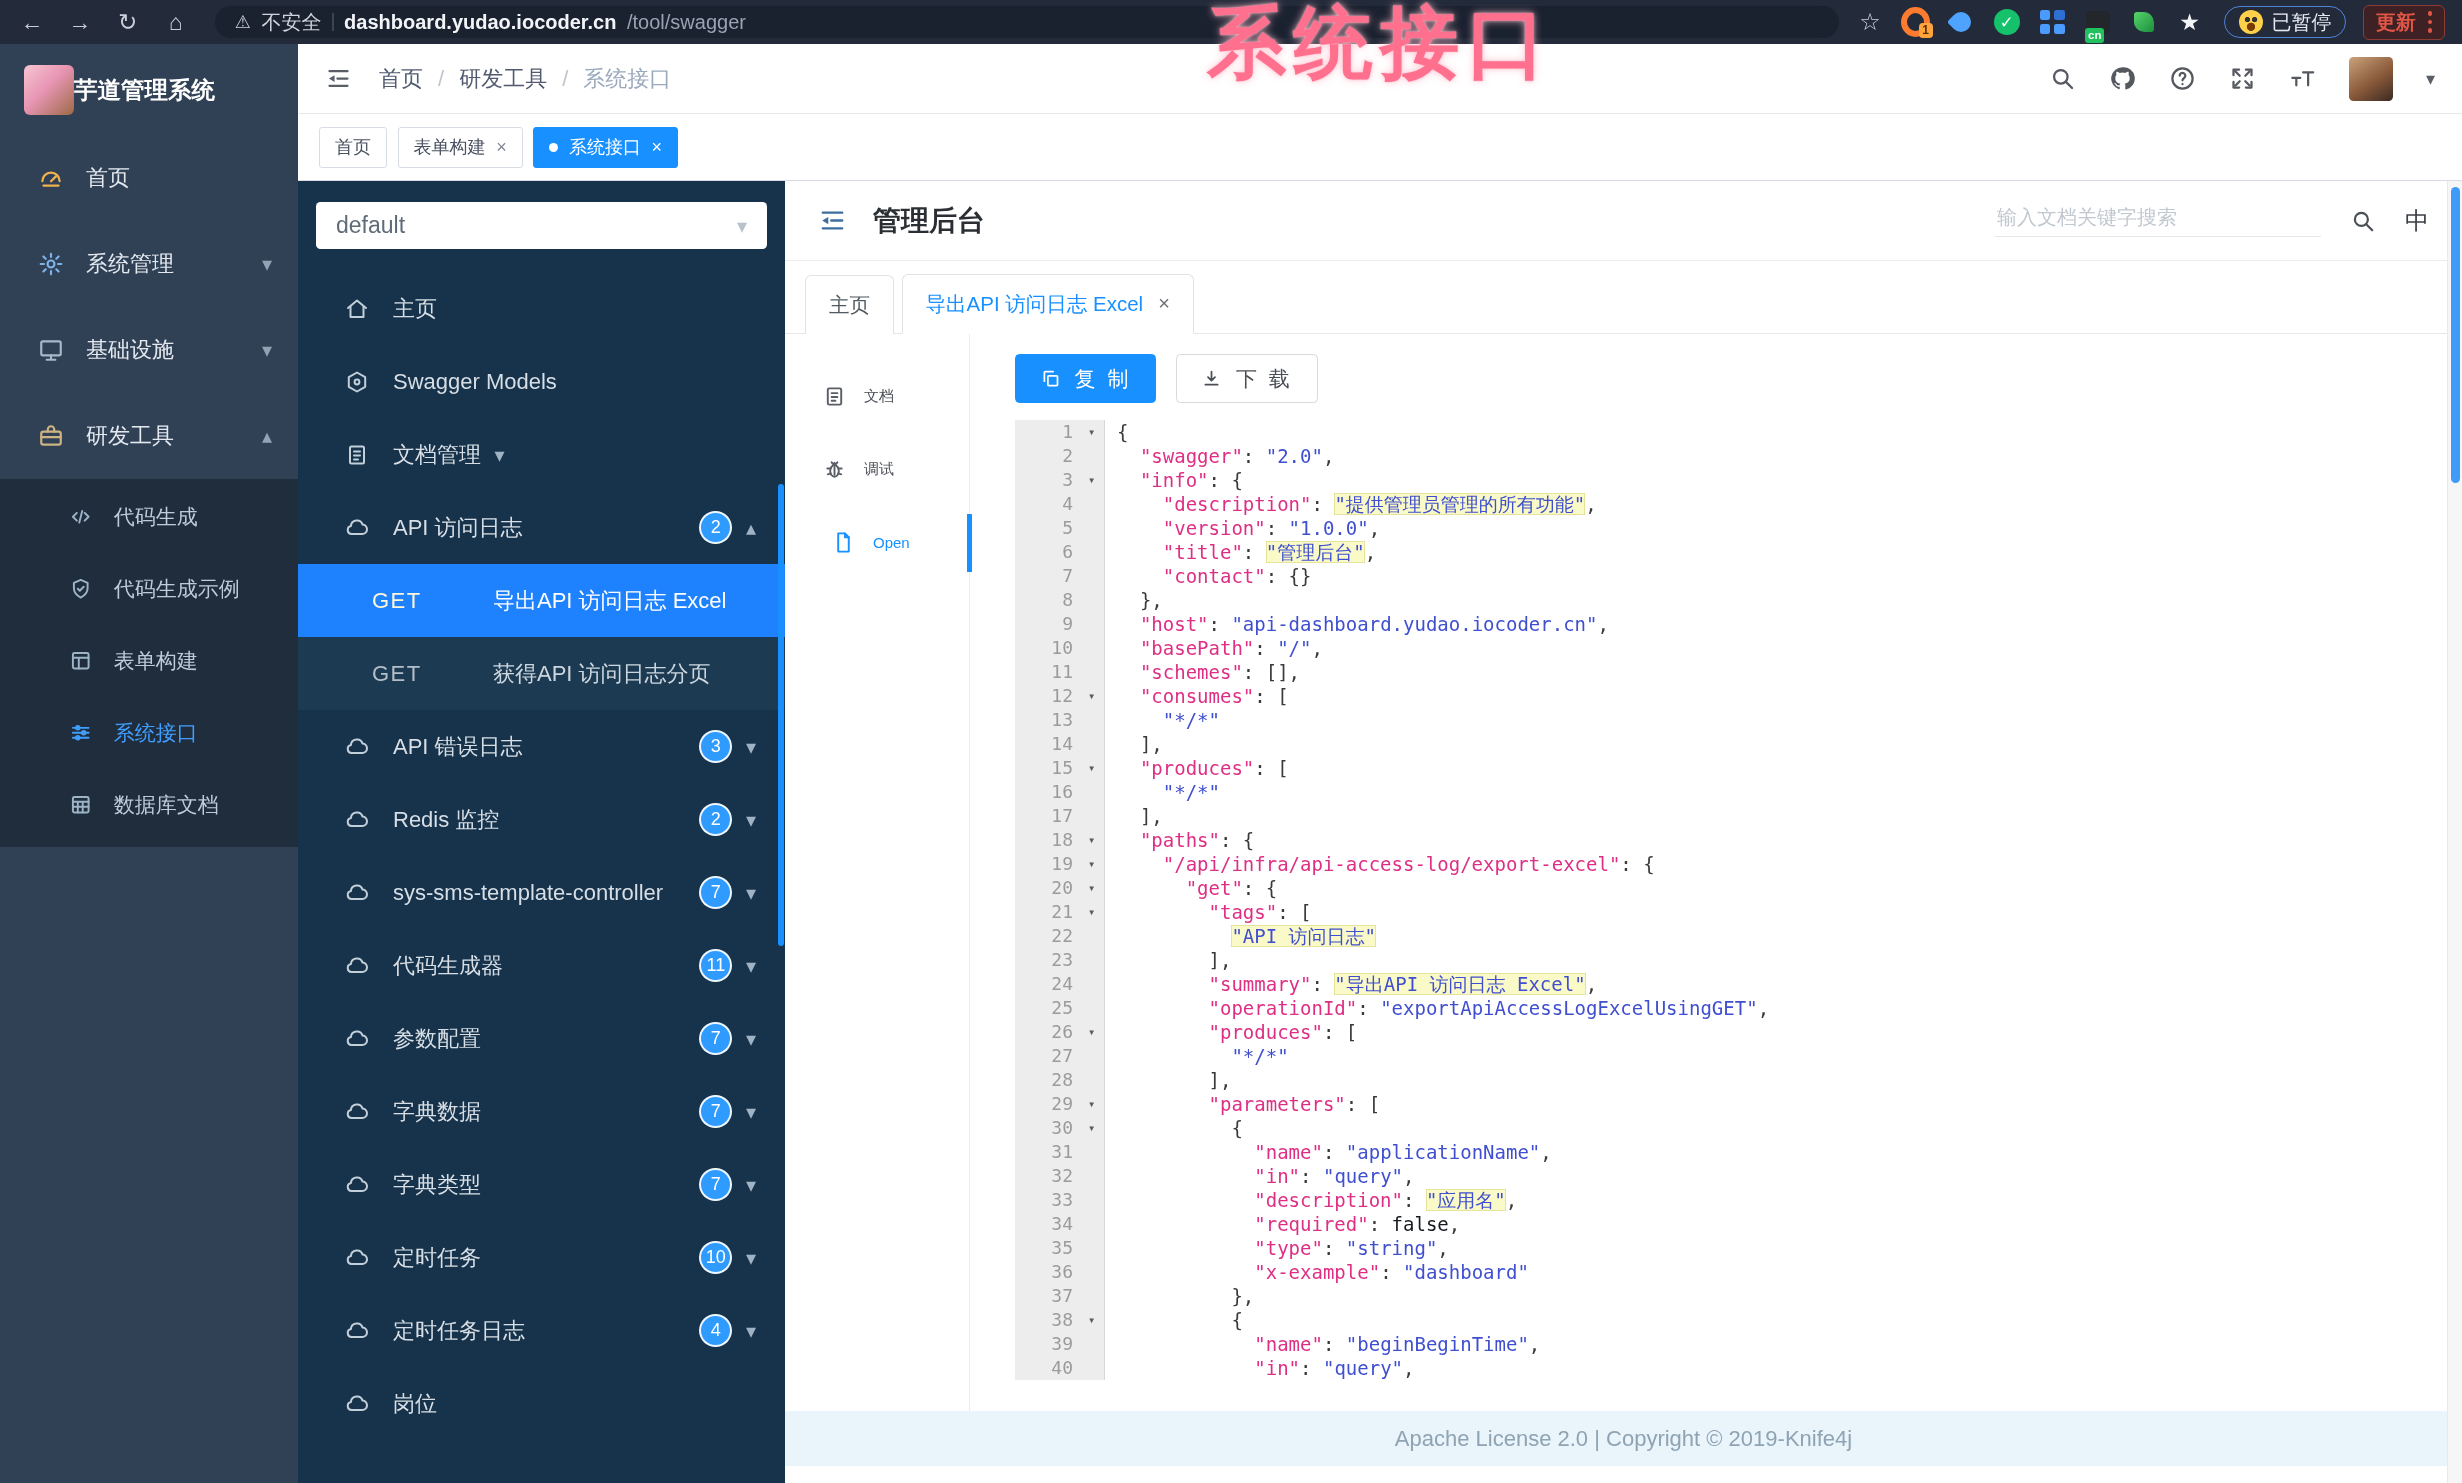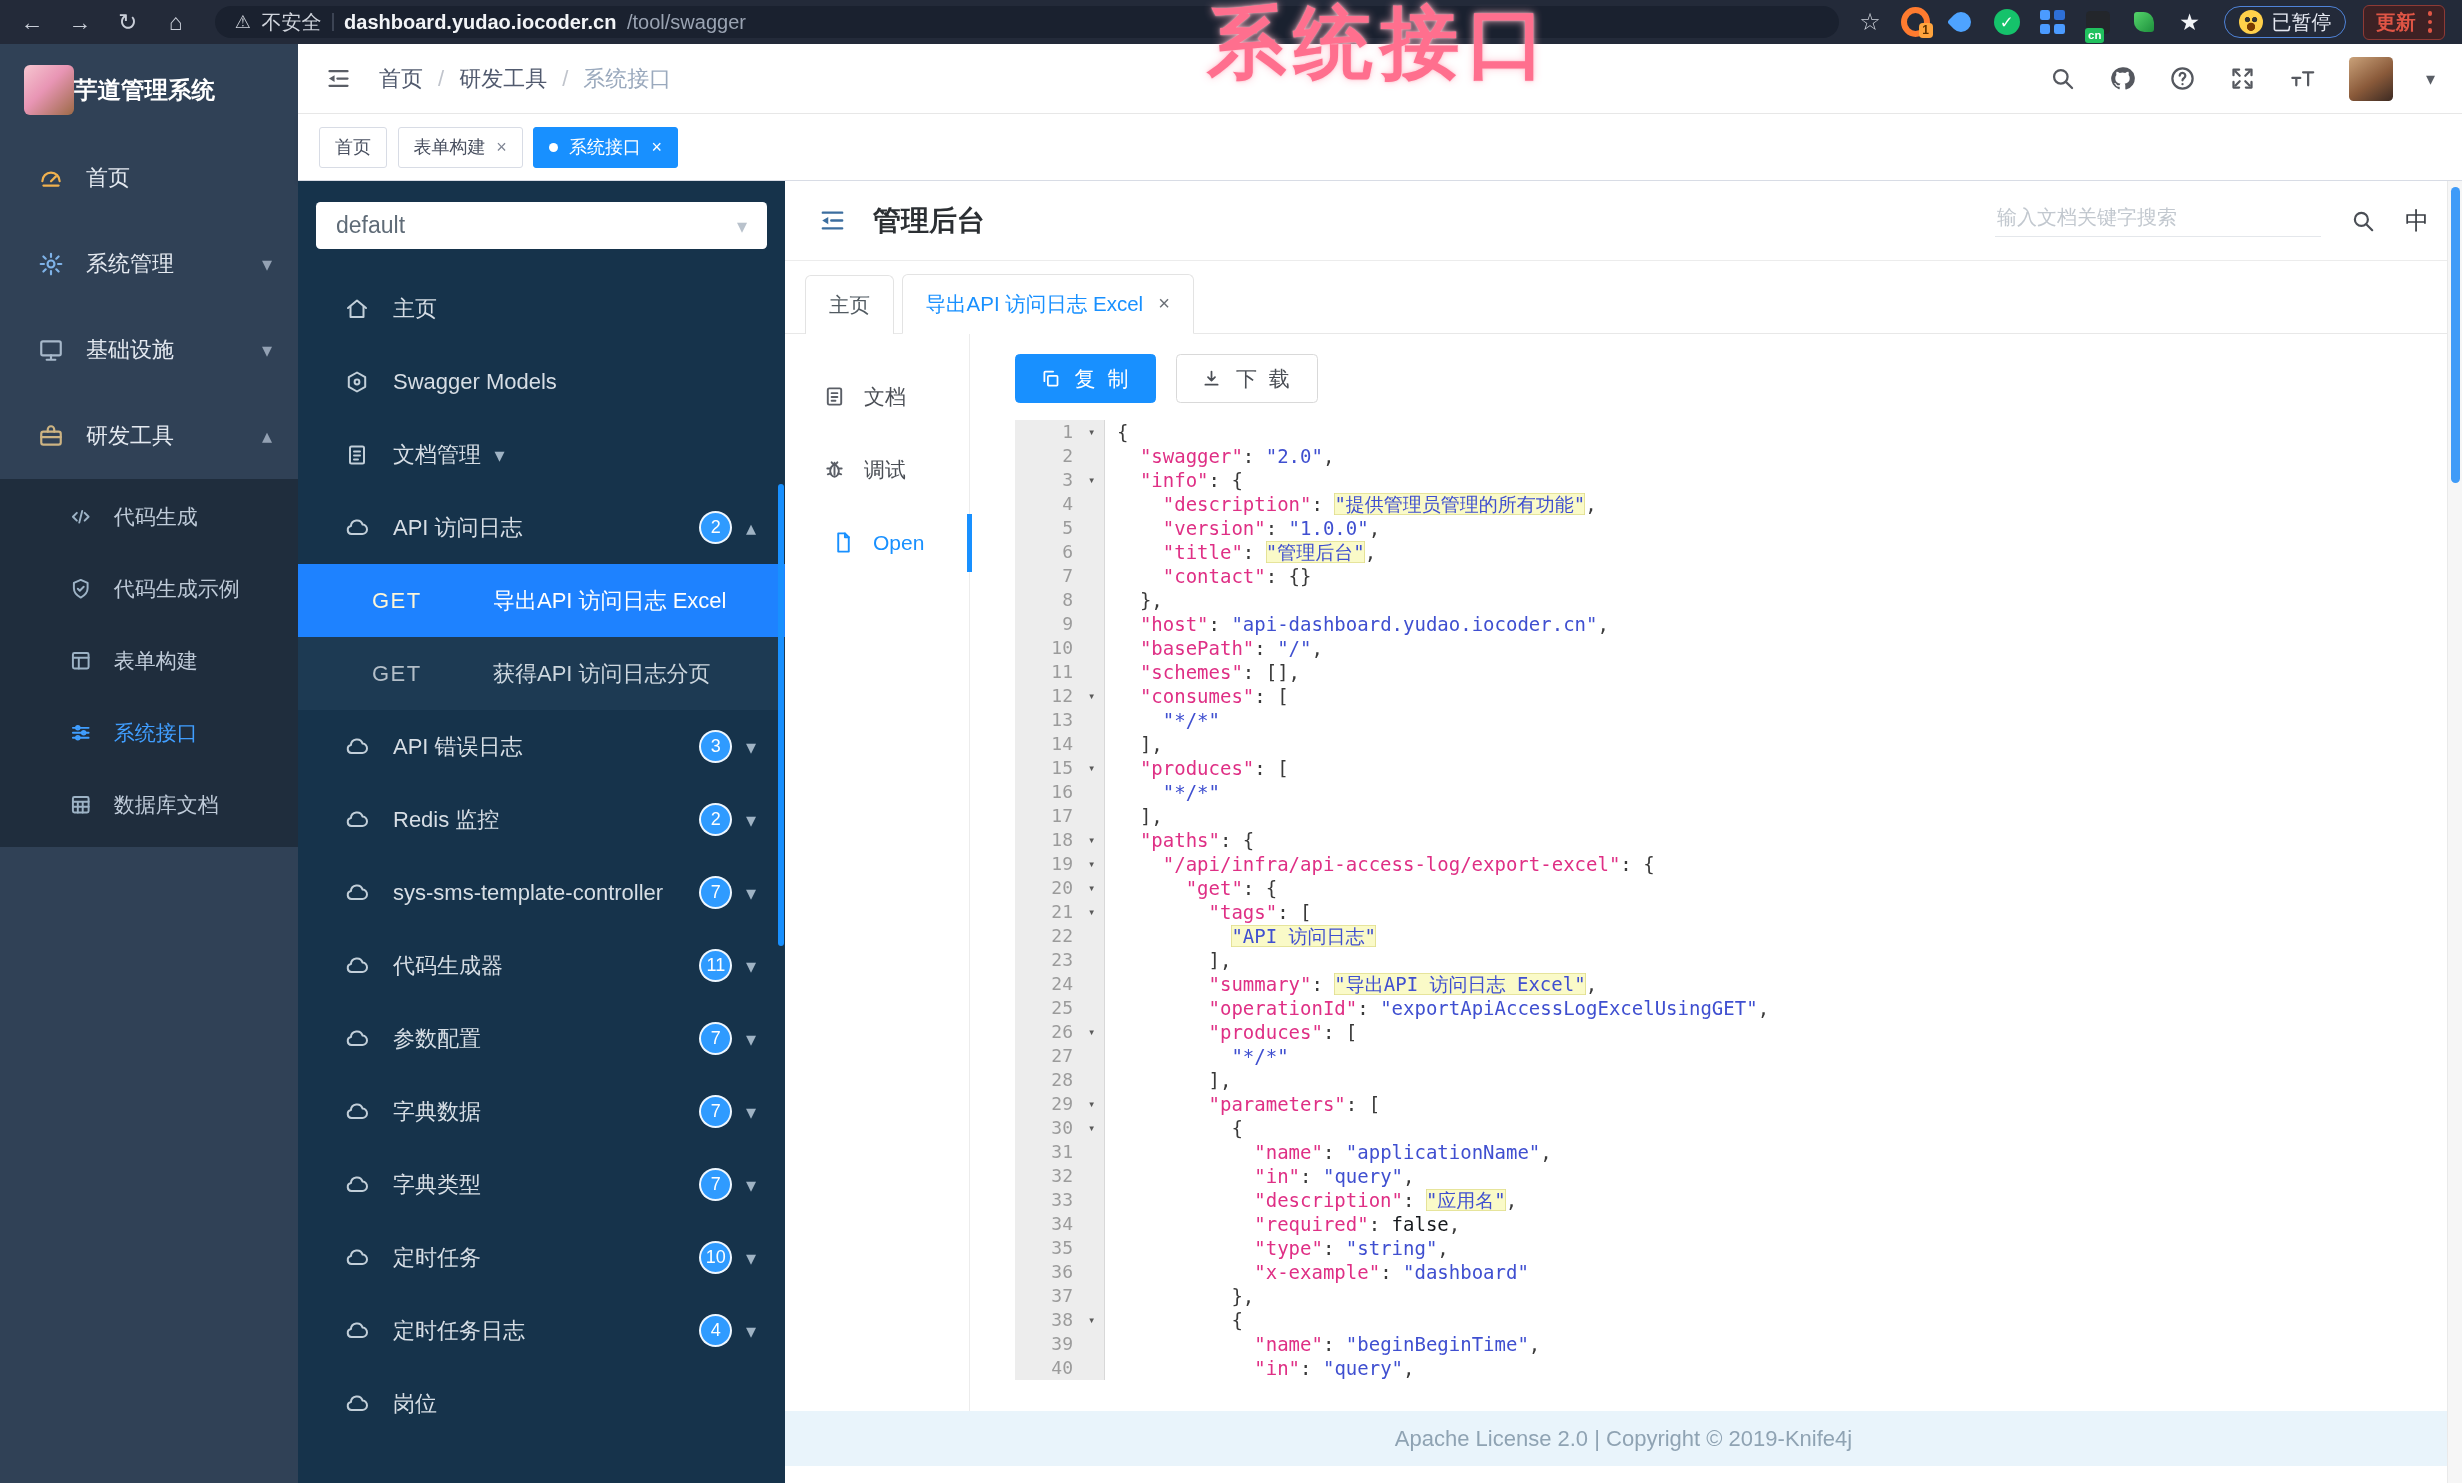--- a/index.html
+++ b/index.html
@@ -129,21 +129,21 @@
 
   .doc-tabs{height:73px;display:flex;align-items:flex-end;padding-left:20px;border-bottom:0.8px solid #e8e8e8;
             gap:7.6px;box-sizing:border-box;flex:0 0 auto;}
   .dtab{height:58px;display:flex;align-items:center;gap:15px;padding:0 23px;border:0.8px solid #e3e3e3;
         border-bottom:none;border-radius:6px 6px 0 0;font-size:20.5px;color:#515a61;background:#fff;margin-bottom:-0.8px;}
   .dtab.active{color:#1890ff;border-bottom:0.8px solid #fff;}
   .dtab .x{color:#6b7077;font-size:20px;}
 
   .doc-body{flex:1;display:flex;min-height:0;}
   .doc-nav{width:185px;border-right:0.8px solid #ececec;padding-top:26px;flex:0 0 auto;box-sizing:border-box;}
-  .dnav-item{height:73px;display:flex;align-items:center;padding-left:38px;gap:18px;font-size:21px;
+  .dnav-item{height:73px;display:flex;align-items:center;padding-left:38px;gap:18px;font-size:15px;
              color:#4a4e55;position:relative;}
   .dnav-item .ic{font-size:23px;color:#5a5e66;}
   .dnav-item.active{color:#1890ff;padding-left:47px;}
   .dnav-item.active .ic{color:#1890ff;}
   .dnav-item.active::after{content:"";position:absolute;right:-3px;top:7.6px;width:5.3px;height:58px;background:#1890ff;}
 
   .code-panel{flex:1;padding:20px 0 0 45px;display:flex;flex-direction:column;min-width:0;overflow:hidden;}
   .btns{display:flex;gap:20px;flex:0 0 auto;}
   .btn{height:49px;border-radius:4.5px;display:flex;align-items:center;gap:13.6px;font-size:21px;padding:0 24px;
        box-sizing:border-box;letter-spacing:3px;}

